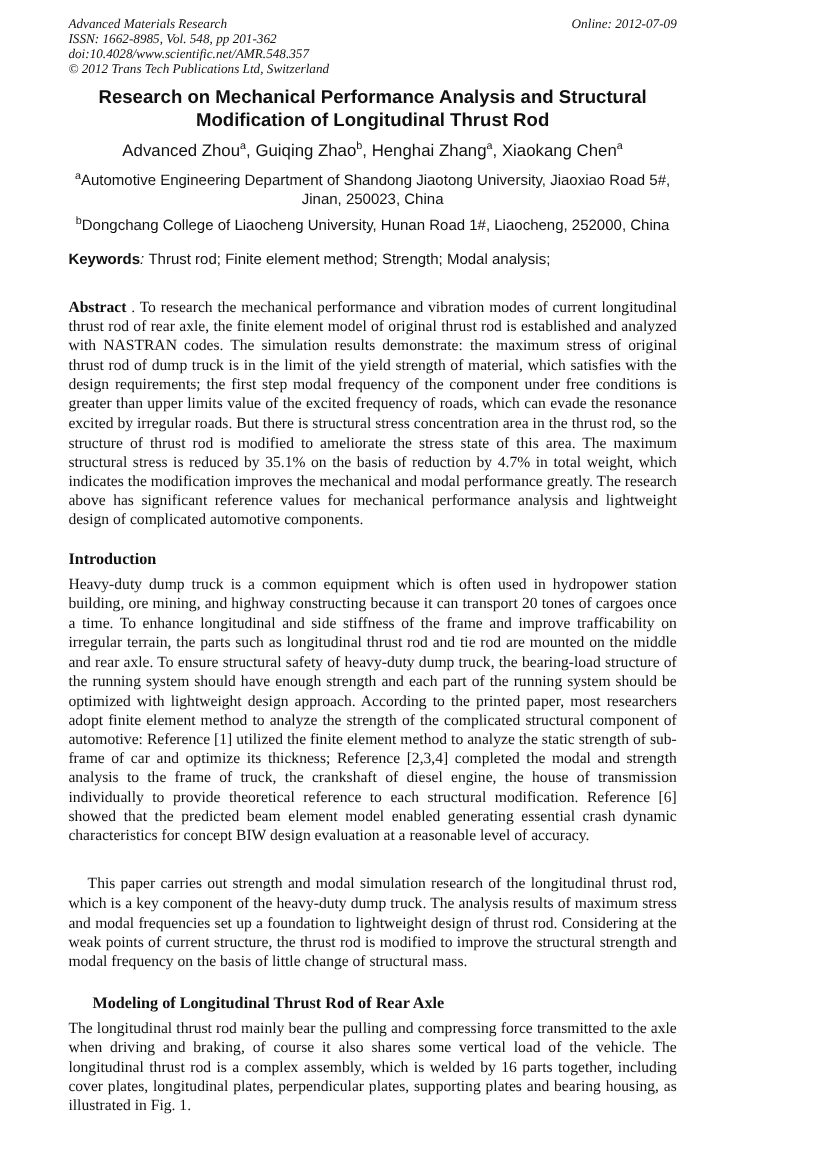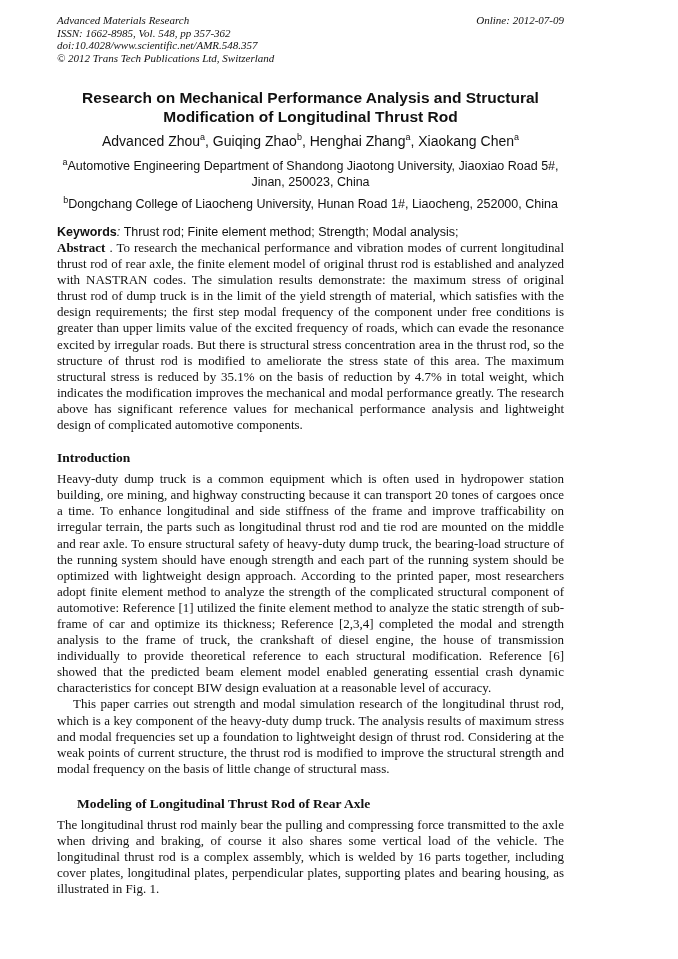--- a/index.html
+++ b/index.html
@@ -25,21 +25,21 @@
     font-family: "Liberation Serif", serif;
   }
   
   .title {
     font-family: "Liberation Sans", sans-serif;
     font-weight: bold;
     font-size: 15.5px;
     line-height: 19px;
     text-align: center;
     max-width: 520px;
-    margin: 24px auto 0 auto;
+    margin: 8px auto 0 auto;
   }
   .authors {
     font-family: "Liberation Sans", sans-serif;
     font-size: 14px;
     line-height: 18px;
     text-align: center;
     margin-top: 6px;
   }
   .authors sup, .affil sup {
     font-size: 9px;
@@ -59,20 +59,21 @@
     line-height: 16px;
     margin-top: 12px;
   }
   .keywords .kw-label { font-weight: bold; }
   .keywords .kw-colon { font-style: italic; }
   
   .body-par {
     font-size: 13px;
     line-height: 16.1px;
     text-align: justify;
+    margin-top: 24px;
   }
   .abstract { }
   .abstract .ab-label { font-weight: bold; }
   .sec-heading {
     font-size: 13.5px;
     line-height: 17px;
     font-weight: bold;
     font-family: "Liberation Serif", serif;
   }
   .h-intro { margin-top: 16px; }
@@ -81,21 +82,21 @@
   .indent-par { text-indent: 16px; }
 </style>
 </head>
 <body>
 
 <div class="page">
 
   <div class="jheader">
     <div>
       <div>Advanced Materials Research</div>
-      <div>ISSN: 1662-8985, Vol. 548, pp 357-362</div>
+      <div>ISSN: 1662-8985, Vol. 548, pp 201-362</div>
       <div>doi:10.4028/www.scientific.net/AMR.548.357</div>
       <div>© 2012 Trans Tech Publications Ltd, Switzerland</div>
     </div>
     <div>Online: 2012-07-09</div>
   </div>
 
   <div class="title">Research on Mechanical Performance Analysis and Structural Modification of Longitudinal Thrust Rod</div>
 
   <div class="authors">
     <span><span>Advanced Zhou</span><sup>a</sup><span>, </span></span><span><span>Guiqing Zhao</span><sup>b</sup><span>, </span></span><span><span>Henghai Zhang</span><sup>a</sup><span>, </span></span><span><span>Xiaokang Chen</span><sup>a</sup><span></span></span>

